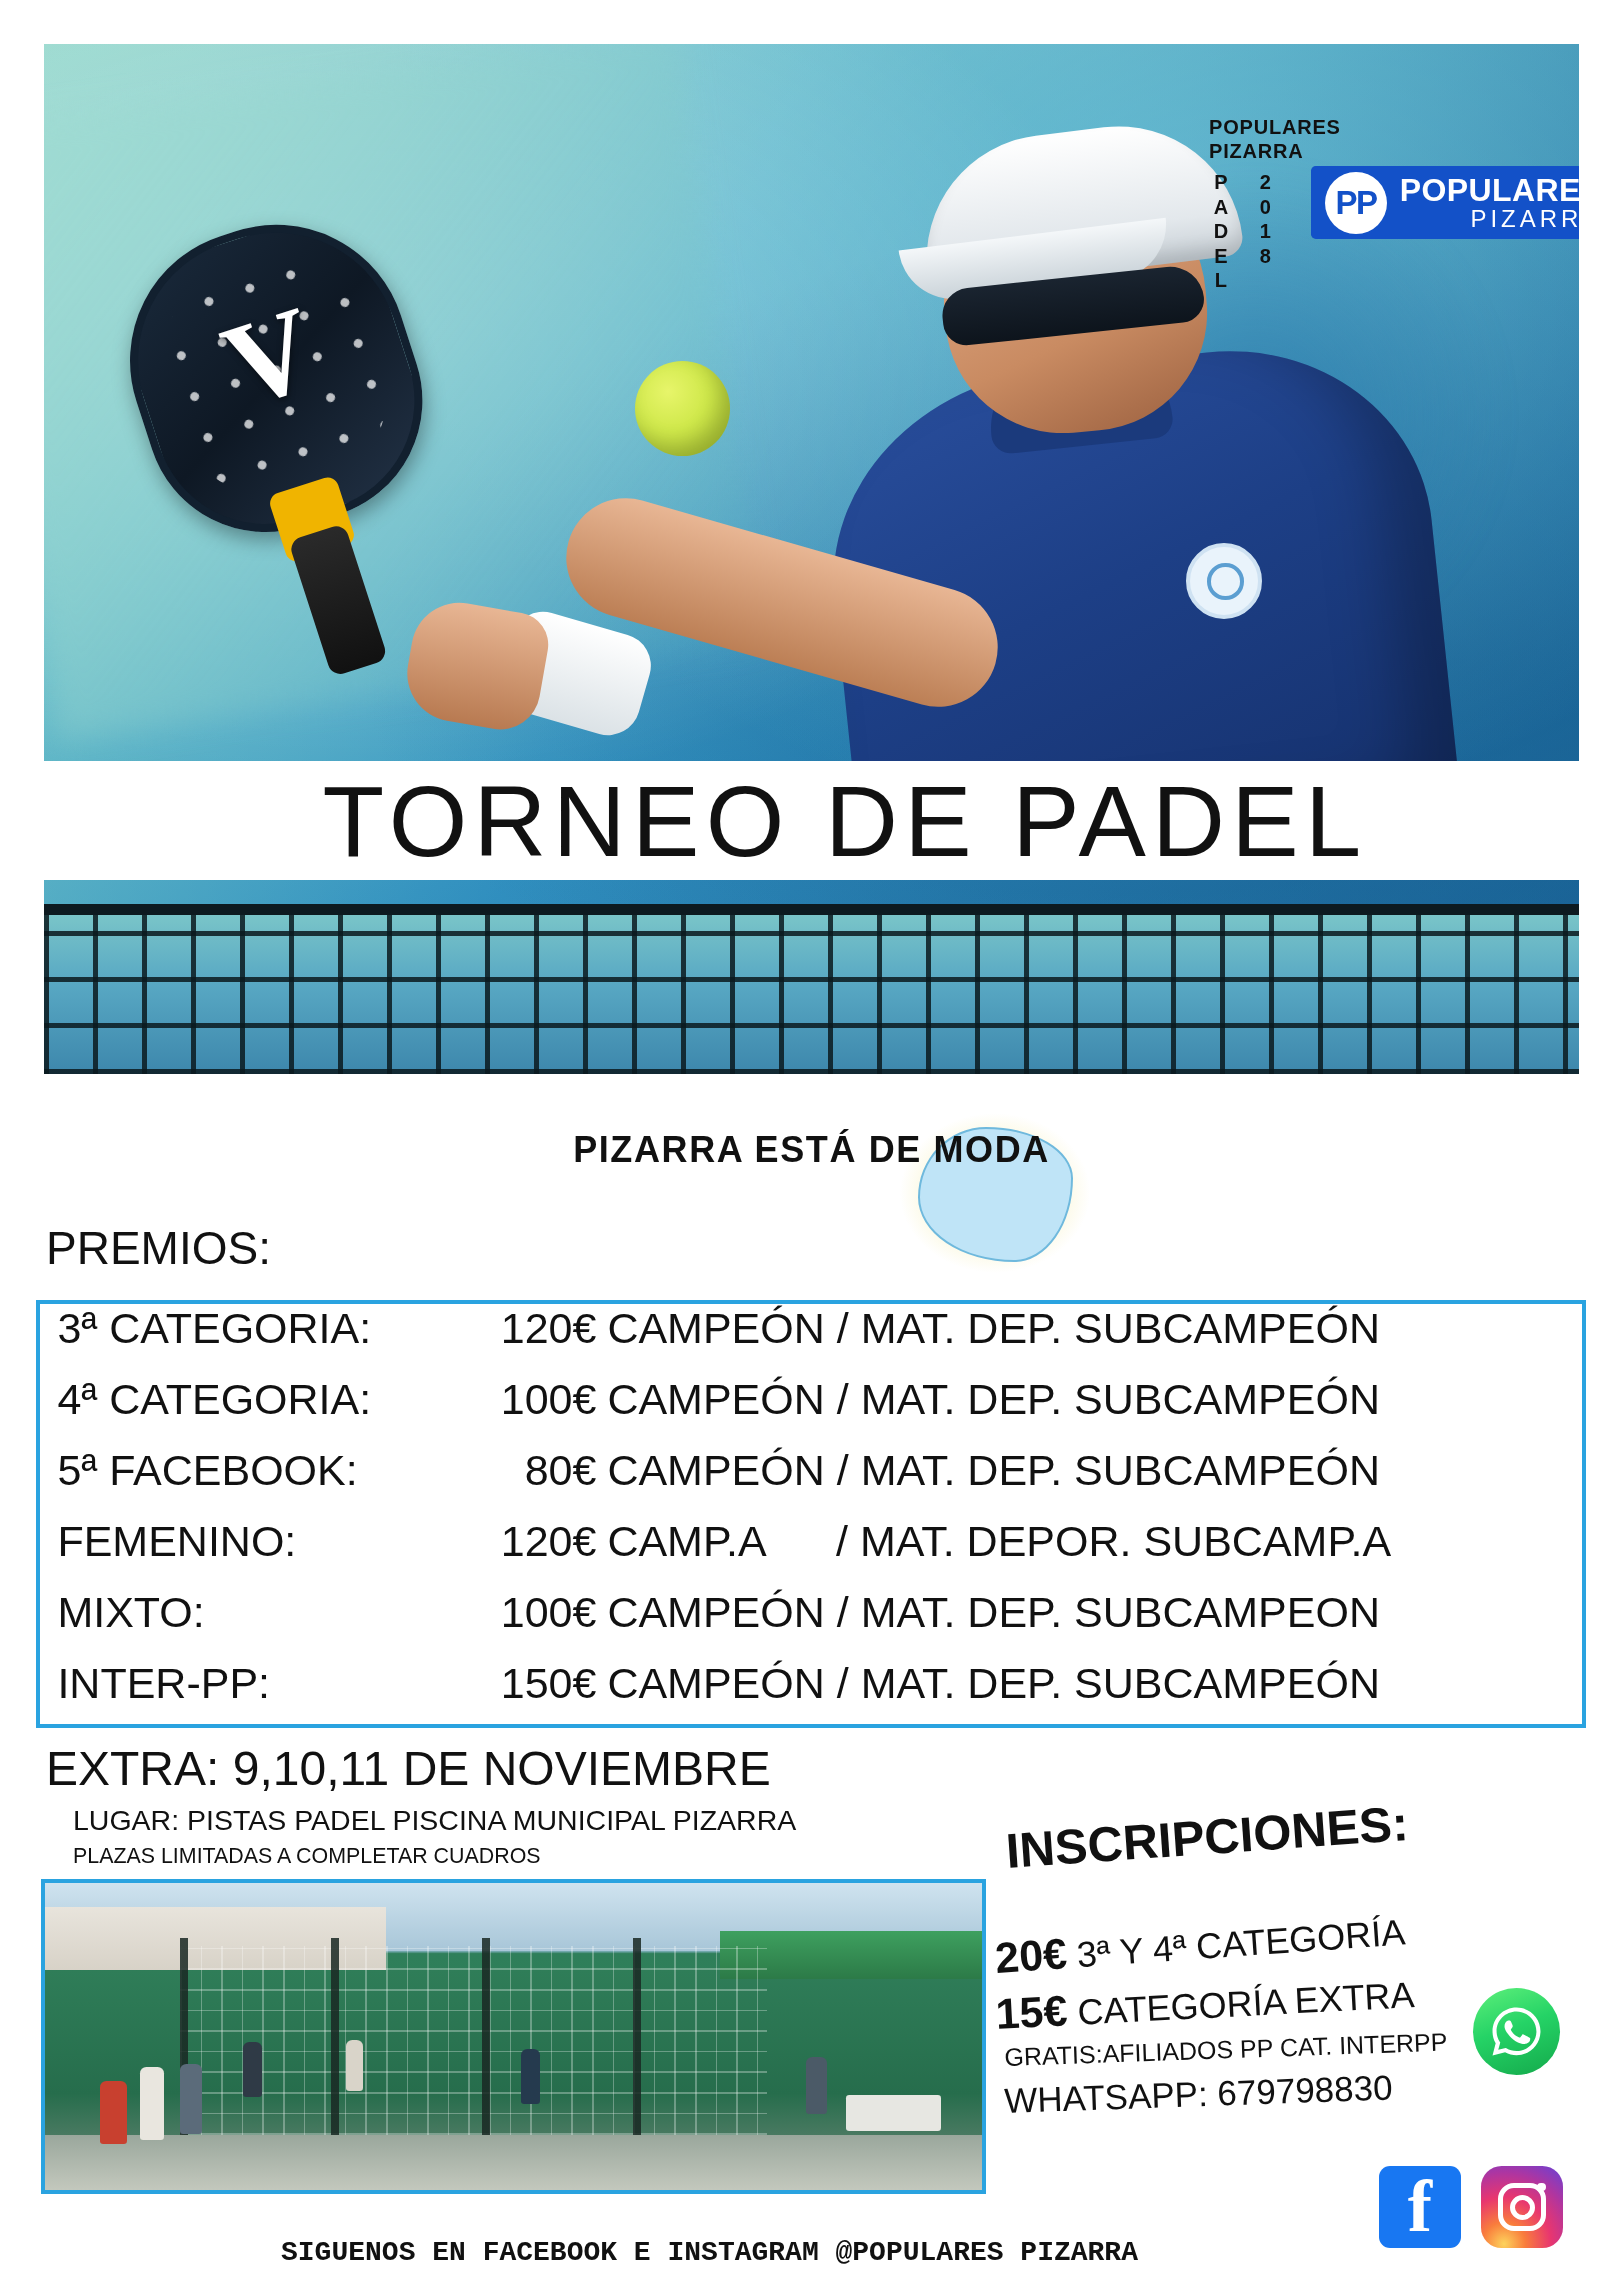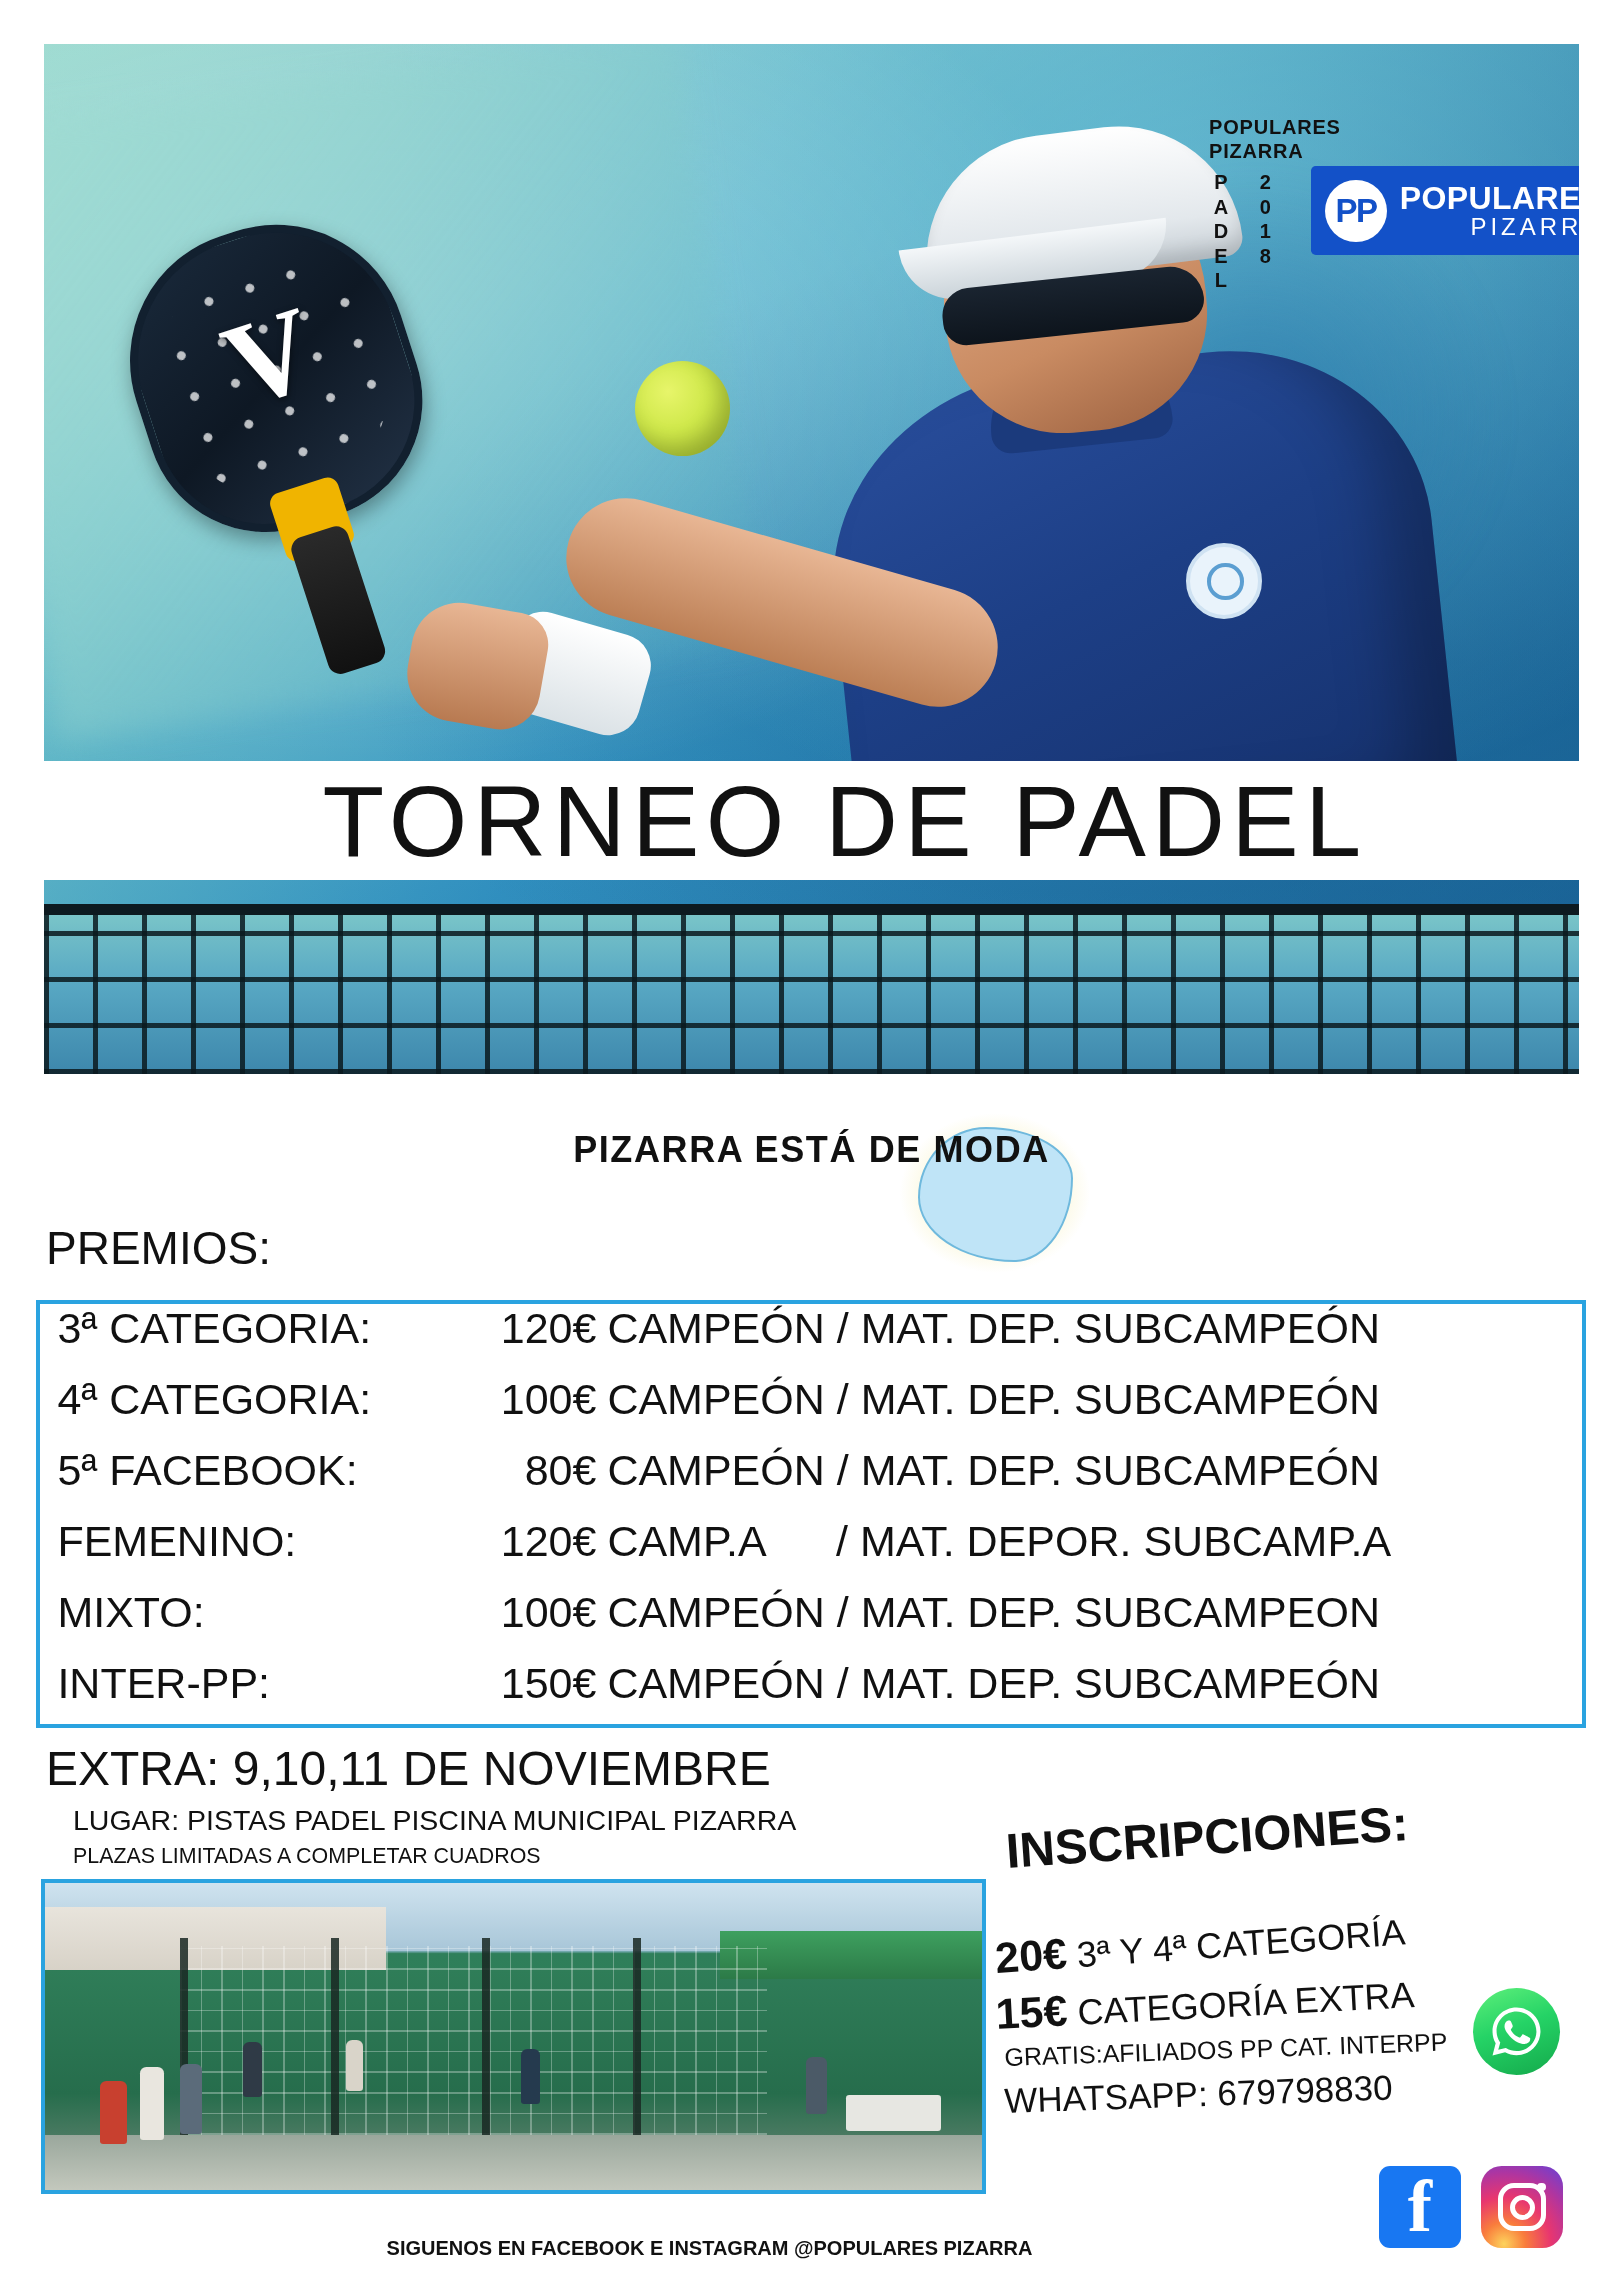--- a/index.html
+++ b/index.html
@@ -248,21 +248,21 @@
     left: 68px; top: 55px;
     font-size: 20px;
     font-weight: bold;
     color: #111;
     line-height: 24.6px;
     text-align: center;
   }
   .pp-logo {
     position: absolute;
     left: 119px; top: 51px;
-    width: 293px; height: 89px;
+    width: 293px; height: 73px;
     background: #1351c8;
     border-radius: 4.8px;
     display: flex;
     align-items: center;
     gap: 12.7px;
     padding-left: 14.3px;
     box-sizing: border-box;
   }
   .pp-circle {
     width: 62px; height: 62px;
@@ -571,23 +571,24 @@
     width: 8.7px; height: 8.7px;
     border-radius: 50%;
     background: #fff;
   }
   .follow {
     position: absolute;
     left: 0;
     top: 2237px;
     width: 1419px;
     text-align: center;
-    font-size: 20px;
-    font-weight: bold;
-    color: #111;
+    font-size: 28px;
+    font-weight: bold;
+    color: #111;
+    font-family: Liberation Mono, monospace;
   }
 </style>
 </head>
 <body>
 
 <div class="poster">
 
   <div class="hero">
     <div class="hero-wash"></div>
     <div class="hero-brush"></div>

